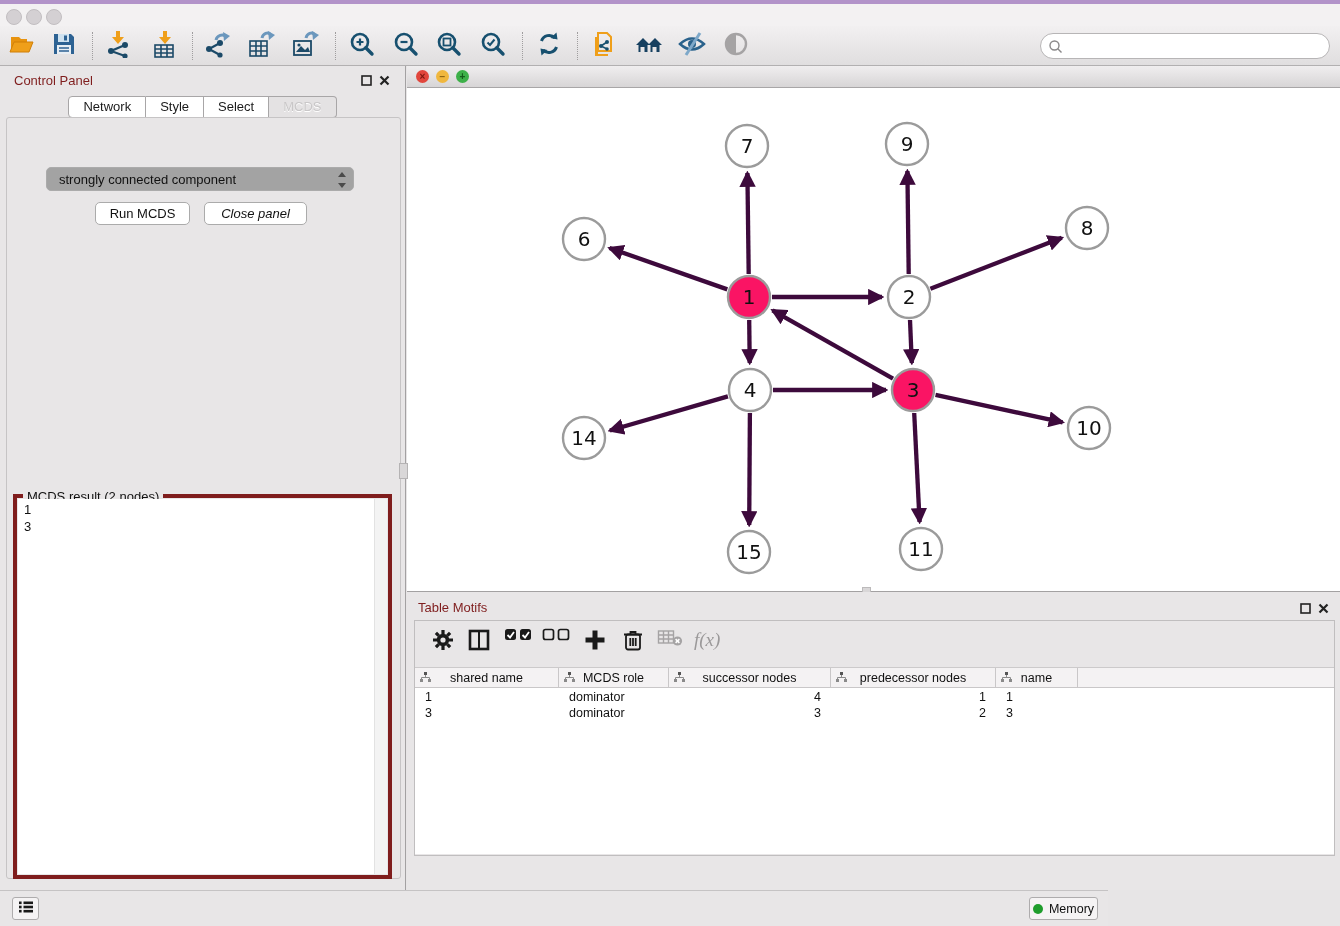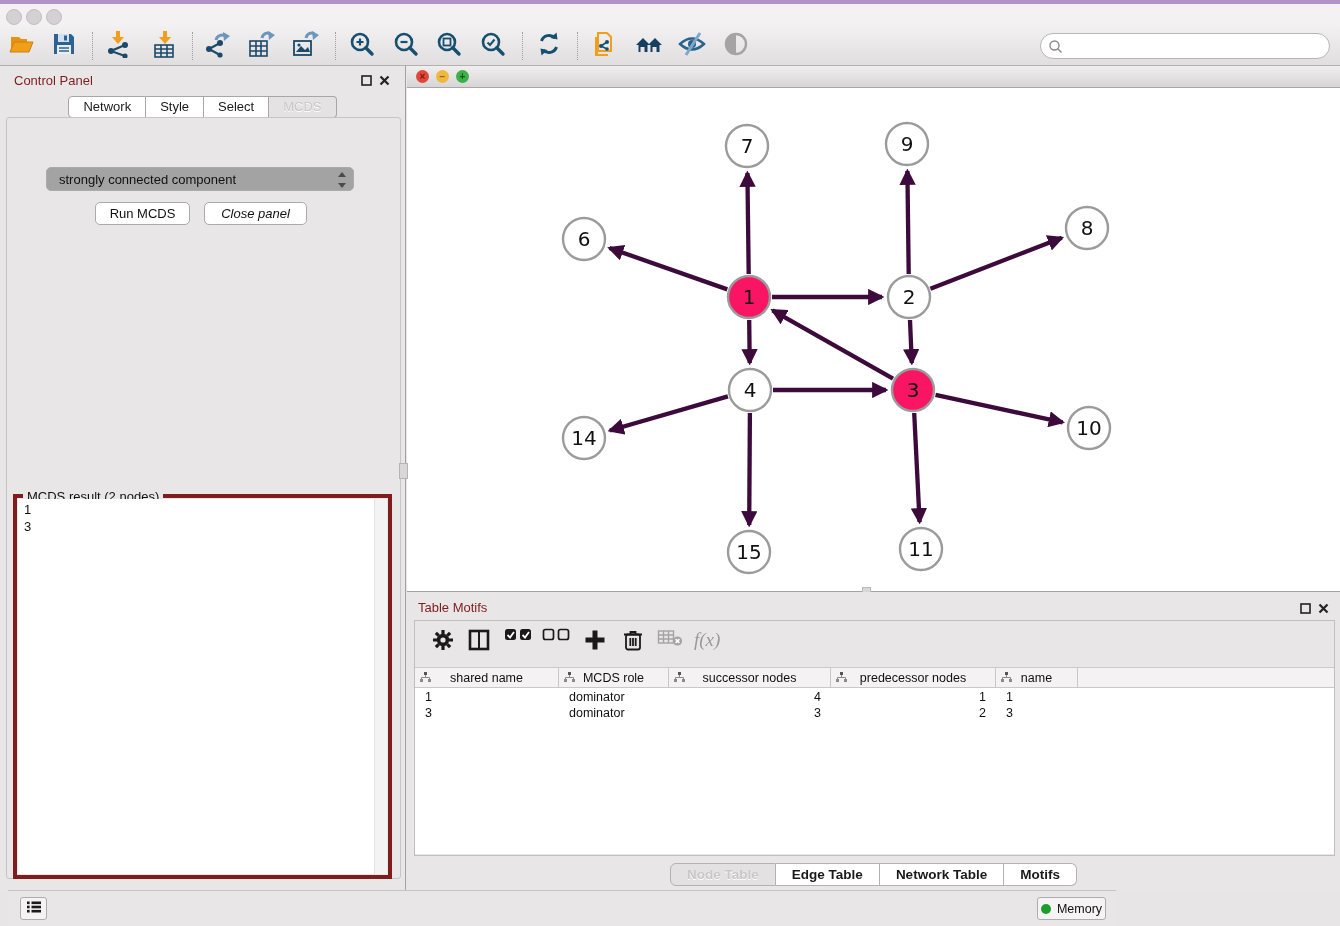--- a/index.html
+++ b/index.html
@@ -62,21 +62,21 @@
   .td{font-size:12.5px;color:#111;box-sizing:border-box;padding:0 10px;}
   .td.left{text-align:left;}
   .td.right{text-align:right;}
   .btabs{position:absolute;left:0;top:271px;width:100%;display:flex;justify-content:center;}
   .btab{height:21px;line-height:21px;padding:0 16px;font-size:13.5px;font-weight:bold;background:#fff;border:1px solid #b3b1b2;border-left:none;color:#1a1a1a;}
   .btab:first-child{border-left:1px solid #b3b1b2;border-radius:6px 0 0 6px;}
   .btab:last-child{border-radius:0 6px 6px 0;}
   .btab.active{background:#e3e1e2;color:#c9c7c8;text-shadow:0 1px 0 #fff;}
 
   
-  .statusbar{left:8px;top:890px;width:1108px;height:36px;background:#e8e6e7;border-top:1px solid #c5c3c4;box-sizing:border-box;}
+  .statusbar{left:0;top:890px;width:1108px;height:36px;background:#e8e6e7;border-top:1px solid #c5c3c4;box-sizing:border-box;}
   .sbtn{position:absolute;top:6px;height:23px;background:#f5f3f4;border:1px solid #aeacad;border-radius:3px;box-sizing:border-box;display:flex;align-items:center;justify-content:center;gap:6px;}
   .memlabel{font-size:12.5px;color:#111;}
 </style>
 </head>
 <body>
 
 <div class="app">
 
   <div class="abs titlebar">
     <div class="tl-gray" style="left:6px;"></div>
@@ -489,26 +489,20 @@
               <div class="td left" style="width: 144px;">3</div>
               <div class="td left" style="width: 110px;">dominator</div>
               <div class="td right" style="width: 162px;">3</div>
               <div class="td right" style="width: 165px;">2</div>
               <div class="td left" style="width: 82px;">3</div>
             </div>
           </div>
       </div>
     </div>
 
-    <div class="btabs">
-        <div class="btab active">Node Table</div>
-        <div class="btab">Edge Table</div>
-        <div class="btab">Network Table</div>
-        <div class="btab">Motifs</div>
-      </div>
   </div>
 
   <div class="abs statusbar">
     <div class="sbtn" style="left:12px;width:27px;">
       <span><svg width="16" height="14" viewBox="0 0 16 14">
             <g fill="#1a1a1a">
               <rect x="1" y="1.5" width="2.6" height="2.6"></rect>
               <rect x="1" y="5.7" width="2.6" height="2.6"></rect>
               <rect x="1" y="9.9" width="2.6" height="2.6"></rect>
               <rect x="5.5" y="1.5" width="9.5" height="2.6"></rect>

